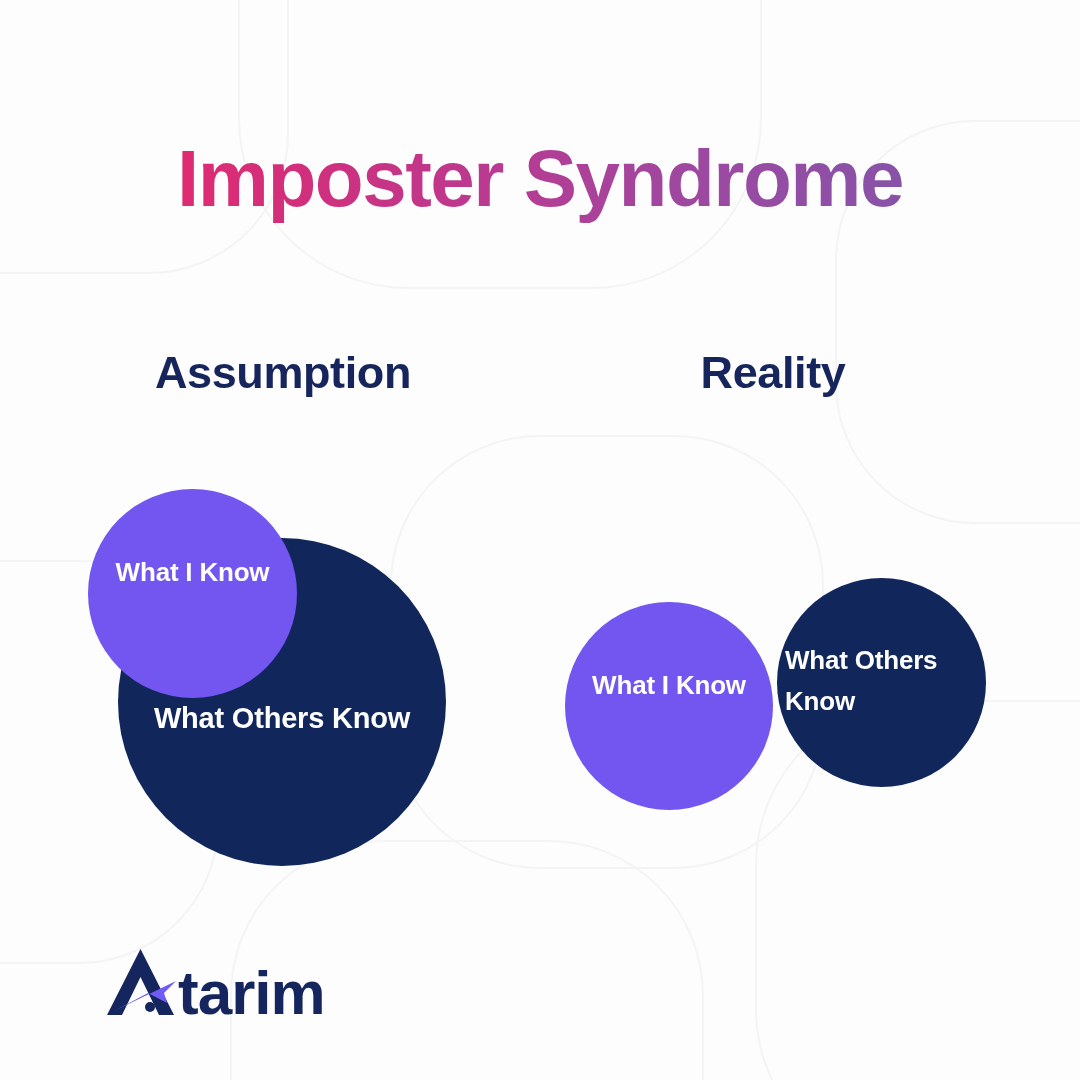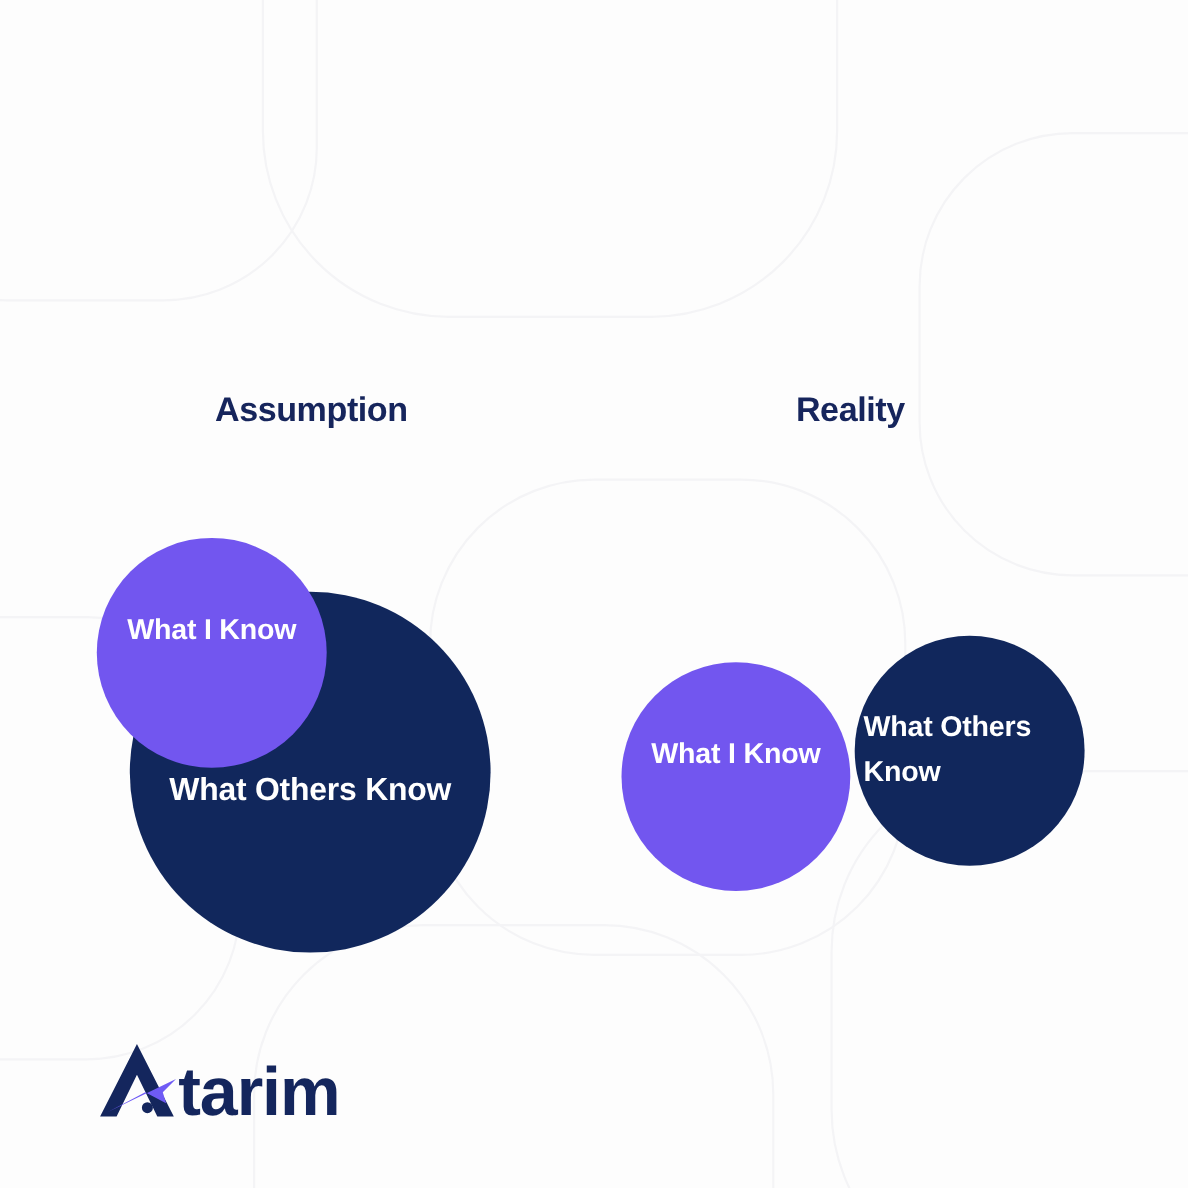--- a/index.html
+++ b/index.html
@@ -88,21 +88,21 @@
     -webkit-background-clip: text;
     background-clip: text;
     color: transparent;
     -webkit-text-fill-color: transparent;
     white-space: nowrap;
   }
 
   
   .col-heading {
     position: absolute;
-    font-size: 31px;
+    font-size: 45px;
     line-height: 42px;
     font-weight: bold;
     color: #16255c;
     letter-spacing: -0.4px;
     text-align: center;
     white-space: nowrap;
   }
   #heading-assumption { left: 133px; top: 352px; width: 300px; }
   #heading-reality    { left: 623px; top: 352px; width: 300px; }
 
@@ -156,21 +156,21 @@
     width: 209px; height: 209px;
     font-size: 26px; line-height: 41px;
     z-index: 2;
     align-items: flex-start;
     padding-top: 62px;
   }
 
   
   #logo {
     position: absolute;
-    left: 88px;
+    left: 104px;
     top: 947px;
     width: 260px;
     height: 74px;
     display: flex;
     align-items: flex-end;
     text-decoration: underline;
   }
   #logo svg { display: block; }
 </style>
 </head>
@@ -181,20 +181,21 @@
   <div class="bg-layer">
     <div class="bg-blob b1"></div>
     <div class="bg-blob b2"></div>
     <div class="bg-blob b7"></div>
     <div class="bg-blob b3"></div>
     <div class="bg-blob b4"></div>
     <div class="bg-blob b5"></div>
     <div class="bg-blob b6"></div>
   </div>
 
+  <div id="title">Imposter Syndrome</div>
 
   <div id="heading-assumption" class="col-heading">Assumption</div>
 
   <div id="heading-reality" class="col-heading">Reality</div>
 
   <div id="assumption-others" class="circle c-navy">
     <span class="label">What Others Know</span>
   </div>
 
   <div id="assumption-mine" class="circle c-purple">

